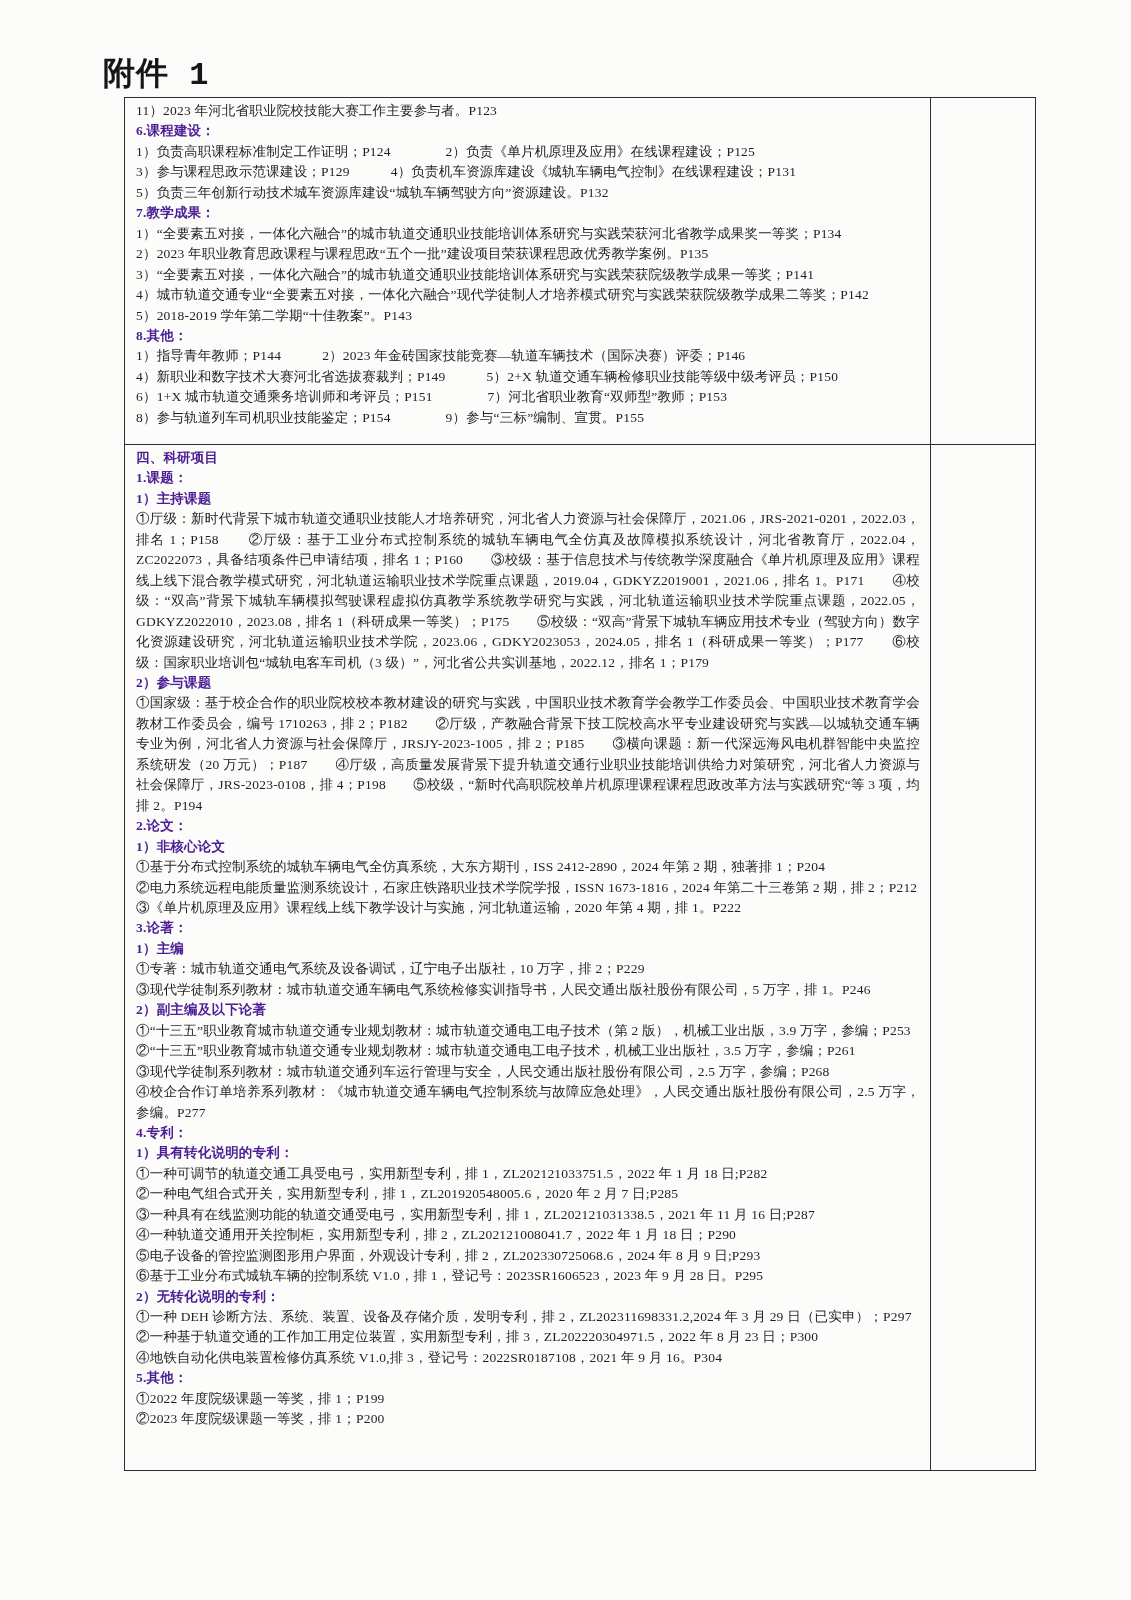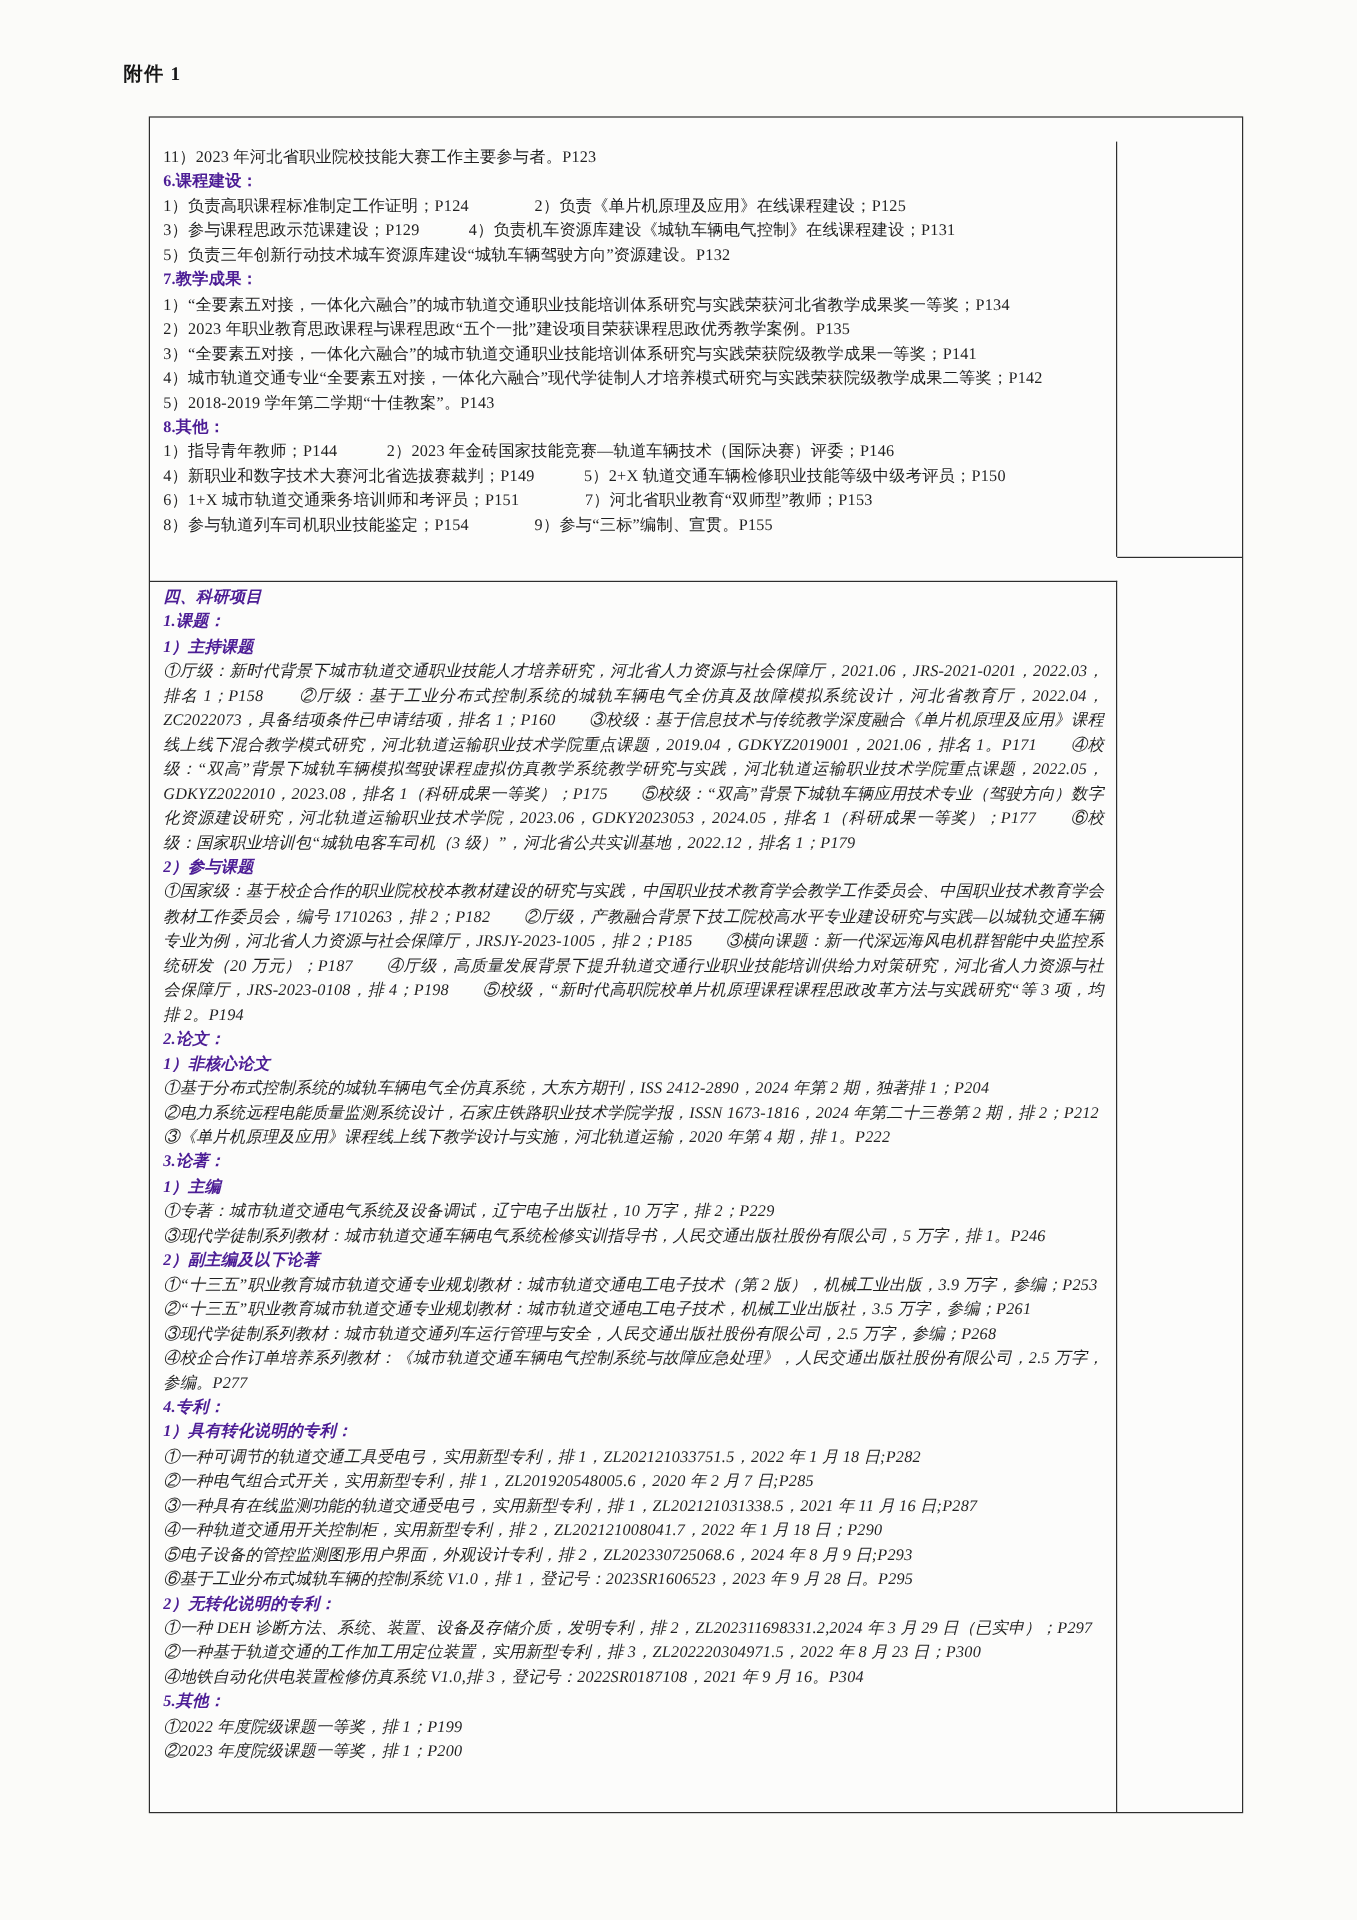--- a/index.html
+++ b/index.html
@@ -12,24 +12,25 @@
     background: #fbfbf9;
     position: relative;
     font-family: "Liberation Serif", "DejaVu Serif", serif;
     color: #1f1f1f;
     overflow: hidden;
   }
   .attachment-label {
     position: absolute;
     left: 103px;
     top: 52px;
-    font-size: 16px;
+    font-size: 32px;
     font-weight: bold;
     letter-spacing: 1px;
     color: #161616;
+    font-family: Liberation Mono, monospace;
   }
   .doc-table {
     position: absolute;
     left: 124px;
     top: 97px;
     width: 912px;
     display: grid;
     grid-template-columns: 1fr 104px;
     border: 1.6px solid #2e2e2e;
     background: #fcfcfb;
@@ -38,24 +39,23 @@
   .cell {
     box-sizing: border-box;
     overflow: hidden;
   }
   .doc-table > .cell:nth-child(n+3) {
     border-top: 1.6px solid #2e2e2e;
   }
   .content-cell {
     border-right: 1.6px solid #2e2e2e;
     padding: 3px 10px 2px 11px;
-    margin-top: 20px;
   }
   .row1 { height: 346px; }
-  .row2 { height: 1026px; font-style: italic; }
+  .row2 { height: 1026px; }
   .line {
     font-size: 13.5px;
     line-height: 20.45px;
     white-space: pre-wrap;
     letter-spacing: 0.2px;
   }
   .line.bold {
     font-weight: bold;
     color: #4c1d95;
   }

